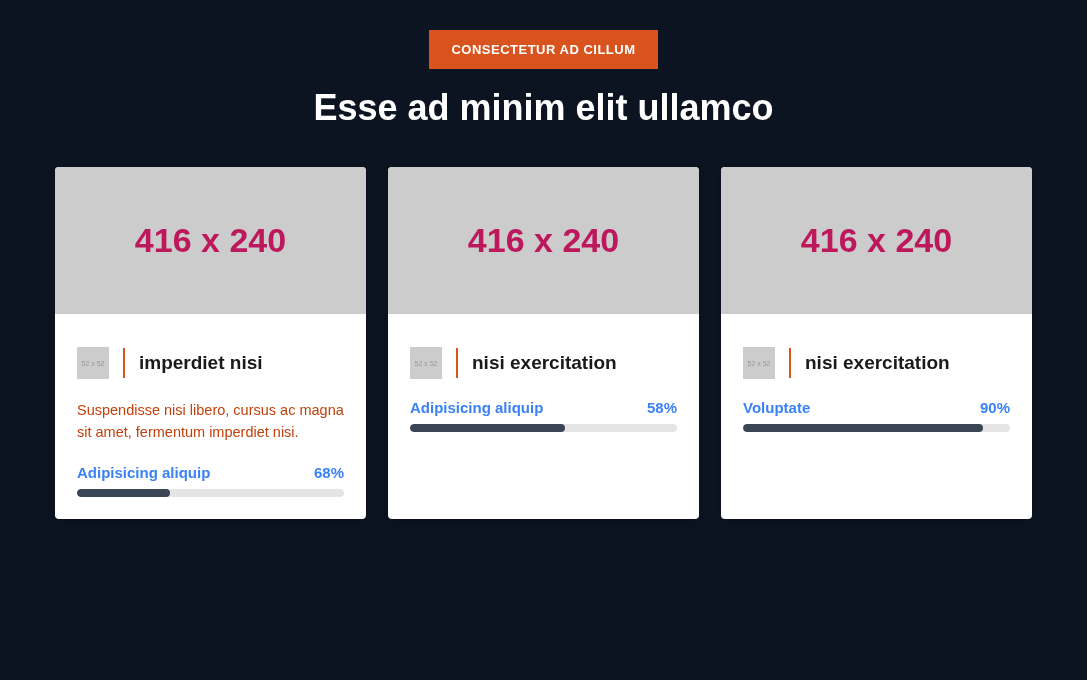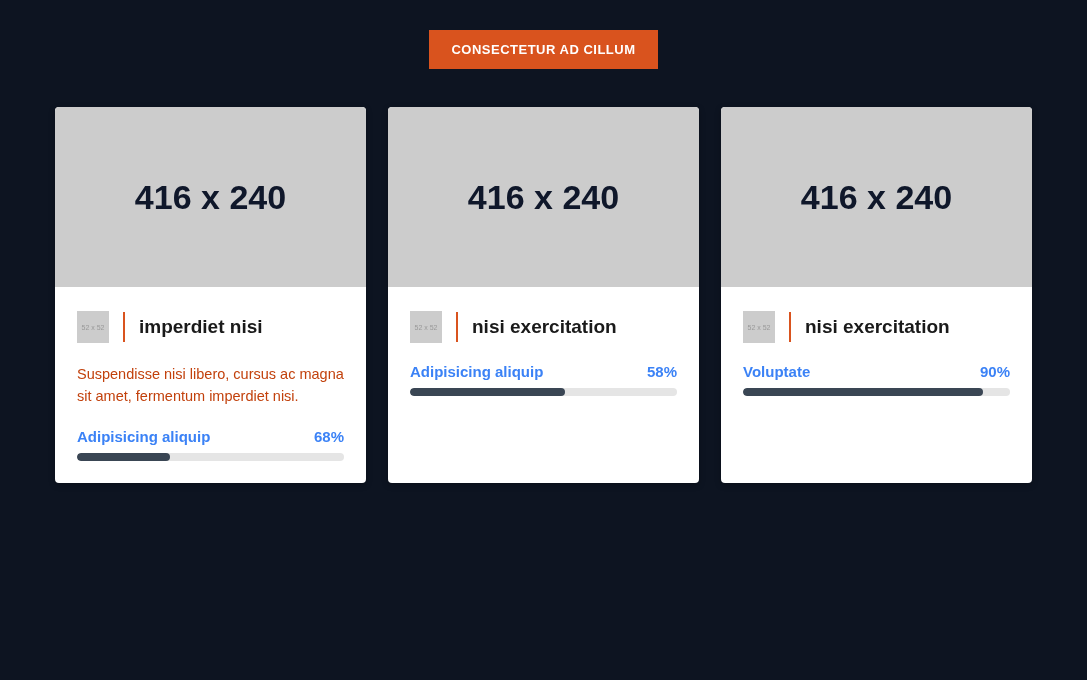--- a/index.html
+++ b/index.html
@@ -32,31 +32,31 @@
   .cards { display: flex; gap: 22px; }
   .card {
     background: #fff;
     flex: 1;
     border-radius: 4px;
     overflow: hidden;
     box-shadow: 0 2px 6px rgba(0,0,0,0.25);
   }
   .card-img {
     background: #cccccc;
-    height: 180px;
+    height: 147px;
     display: flex;
     align-items: center;
     justify-content: center;
-    color: #0f172a;
+    color: #be185d;
     font-size: 34px;
     font-weight: 600;
     user-select: none;
   }
   .card-body { padding: 24px 22px 22px 22px; }
-  .card-head { display: flex; align-items: center; margin-bottom: 20px; }
+  .card-head { display: flex; align-items: center; margin-bottom: 20px; margin-top: 9px; }
   .card-icon {
     width: 32px;
     height: 32px;
     background: #cccccc;
     color: #999;
     font-size: 7px;
     display: flex;
     align-items: center;
     justify-content: center;
     user-select: none;
@@ -98,20 +98,21 @@
     height: 100%;
     border-radius: 4px;
   }
 </style>
 </head>
 <body>
 
 <div class="container">
   <div class="header">
     <div class="badge">CONSECTETUR AD CILLUM</div>
+    <h1 class="page-title">Esse ad minim elit ullamco</h1>
   </div>
 
   <div class="cards">
 
     <div class="card">
       <div class="card-img">416 x 240</div>
       <div class="card-body">
         <div class="card-head">
           <div class="card-icon">52 x 52</div>
           <div class="card-divider"></div>

